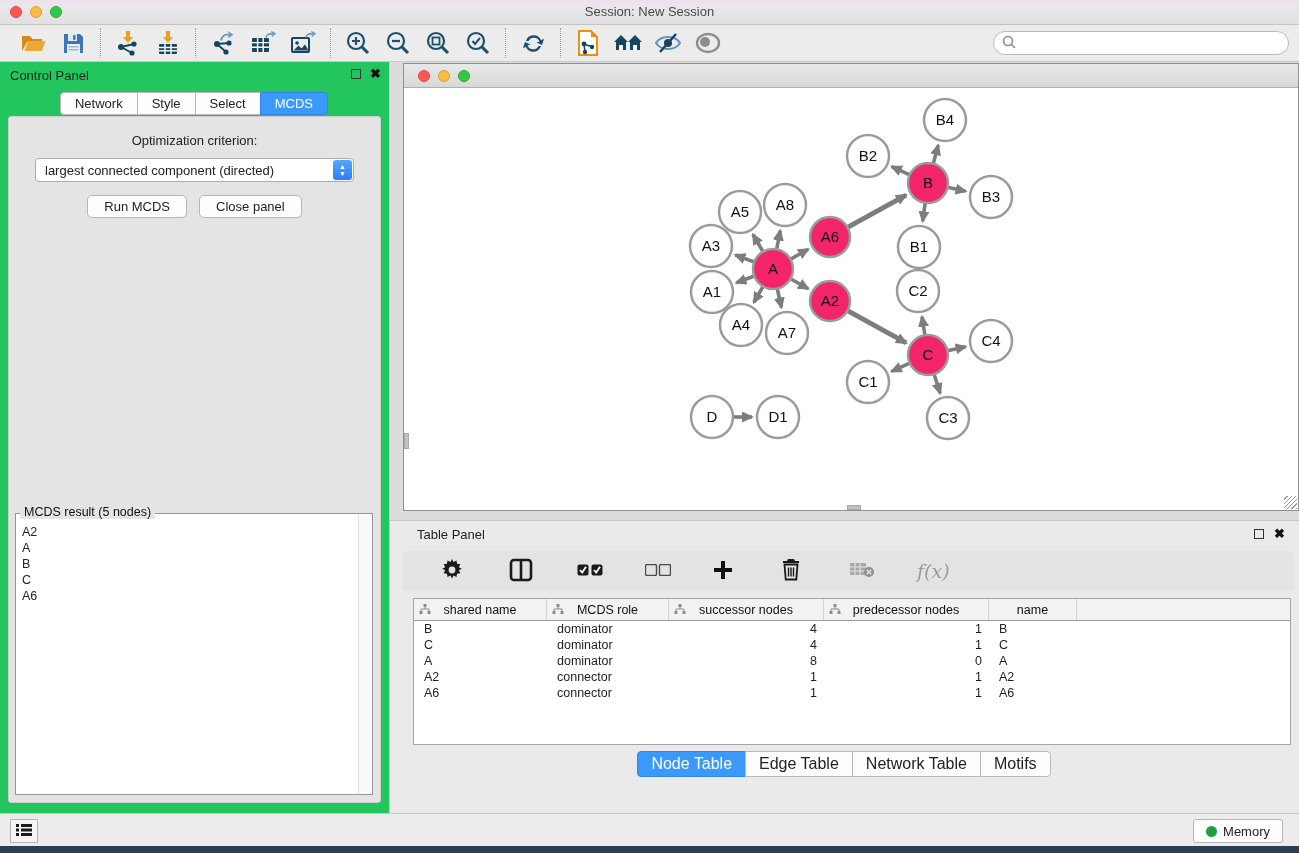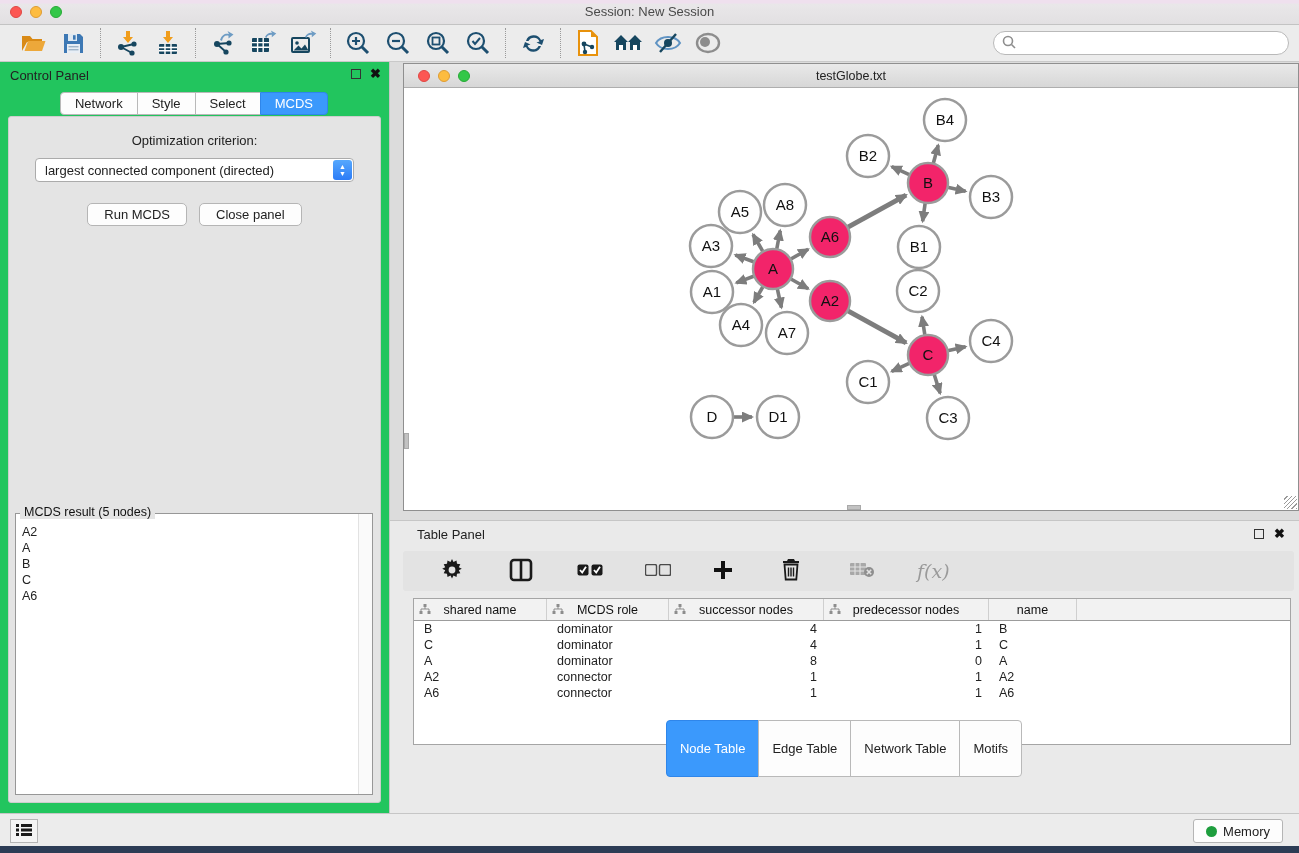--- a/index.html
+++ b/index.html
@@ -43,21 +43,21 @@
   .cp-tab:first-child { border-top-left-radius:4px; border-bottom-left-radius:4px; }
   .cp-tab:last-child { border-top-right-radius:4px; border-bottom-right-radius:4px; }
   .cp-tab.sel { background:#3b99fc; border-color:#2f86ea; color:#fff; }
   .cp-body { position:absolute; left:8px; right:8px; top:54px; bottom:10px; background:#e4e4e4; border:1px solid #cdcdcd; border-radius:3px; }
   .opt-label { text-align:center; margin-top:16px; font-size:13px; }
   .select-row { margin:10px 26px 0; }
   .select-box { position:relative; height:24px; background:#fff; border:1px solid #ababab; border-radius:4px; display:flex; align-items:center; padding:0 26px 0 9px; font-size:13px; }
   .select-stepper { position:absolute; right:1px; top:1px; bottom:1px; width:19px; border-radius:3px;
     background:linear-gradient(#56a8fd,#2c7cf7); display:flex; flex-direction:column; align-items:center; justify-content:center; gap:1px; }
   .select-stepper span { color:#fff; font-size:7px; line-height:6px; }
-  .btn-row { display:flex; justify-content:center; gap:12px; margin-top:21px; }
+  .btn-row { display:flex; justify-content:center; gap:12px; margin-top:13px; }
   .push-btn { background:#fdfdfd; border:1px solid #b5b5b5; border-radius:5px; padding:3px 16px; font-size:13px; color:#222; cursor:default; }
   .result-box { position:absolute; left:6px; right:7px; top:396px; bottom:7px; background:#fff; border:1px solid #979797; }
   .result-legend { position:absolute; top:-9px; left:4px; background:#e4e4e4; padding:0 4px; font-size:12.5px; color:#111;text-align:right; }
   .result-list { position:absolute; inset:10px 16px 2px 6px; font-size:12.5px; line-height:16px; overflow:hidden; }
   .result-scroll { position:absolute; right:0; top:0; bottom:0; width:14px; background:#fafafa; border-left:1px solid #e2e2e2; }
 
   
   .net-window { position:absolute; left:403px; top:1px; width:896px; height:448px; background:#fff; border:1px solid #8f8f8f; }
   .net-titlebar { position:relative; height:24px; background:linear-gradient(#e9e9e9,#d7d7d7); border-bottom:1px solid #aeaeae; }
   .net-titlebar .lights { top:6px; left:14px; }
@@ -79,21 +79,21 @@
   .tbl-wrap { position:absolute; left:23px; right:8px; top:77px; bottom:68px; background:#fff; border:1px solid #a5a5a5; overflow:hidden; }
   .tbl-header { display:flex; height:22px; border-bottom:1px solid #9c9c9c; background:#f2f2f2; }
   .th { position:relative; display:flex; align-items:center; justify-content:center; font-size:12.5px; color:#111;
     border-right:1px solid #cfcfcf; }
   .th .tree-ico { position:absolute; left:5px; top:5px; }
   .tbl-row { display:flex; height:16px; align-items:center; font-size:12.5px; }
   .td { overflow:hidden; white-space:nowrap; }
   .td.left { text-align:left; padding-left:10px; }
   .td.right { text-align:right; padding-right:7px; }
   .tp-tabs { position:absolute; left:0; right:0; bottom:36px; display:flex; justify-content:center; }
-  .tp-tab { border:1px solid #b9b9b9; background:#fdfdfd; padding:20px 13px; font-size:13px; margin-left:-1px; cursor:default; }
+  .tp-tab { border:1px solid #b9b9b9; background:#fdfdfd; padding:3px 13px; font-size:16px; margin-left:-1px; cursor:default; }
   .tp-tab:first-child { border-top-left-radius:4px; border-bottom-left-radius:4px; }
   .tp-tab:last-child { border-top-right-radius:4px; border-bottom-right-radius:4px; }
   .tp-tab.sel { background:#3b99fc; border-color:#2f86ea; color:#fff; }
 
   
   .statusbar { position:absolute; left:0; top:813px; width:100%; height:33px; background:#ececec; border-top:1px solid #c6c6c6; }
   .sb-left-btn { position:absolute; left:10px; top:5px; width:28px; height:24px; background:#f4f4f4; border:1px solid #b5b5b5;
     display:flex; align-items:center; justify-content:center; }
   .memory-btn { position:absolute; right:16px; top:5px; height:24px; background:#fdfdfd; border:1px solid #b5b5b5; border-radius:3px;
     display:flex; align-items:center; gap:6px; padding:0 12px; font-size:13px; }
@@ -350,21 +350,20 @@
       </div>
     </div>
 
     <div class="net-window">
       <div class="net-titlebar">
         <div class="lights">
           <div class="light red"></div>
           <div class="light yellow"></div>
           <div class="light green"></div>
         </div>
-        <div class="net-title">testGlobe.txt</div>
       </div>
       <div class="net-canvas">
         <svg id="graph-svg" width="894" height="422">
             <defs>
               <marker id="arrow" markerUnits="userSpaceOnUse" markerWidth="13" markerHeight="11" refX="10" refY="5.5" orient="auto">
                 <path d="M0,0 L12,5.5 L0,11 z" fill="#7d7d7d"></path>
               </marker>
             </defs>
             <line x1="350.28605427212415" y1="188.0560778973958" x2="332.32812944623856" y2="194.82709873338544" stroke="#7d7d7d" stroke-width="3.6" marker-end="url(#arrow)"></line>
             <line x1="386.4396757077096" y1="190.79069513415277" x2="404.20040536536294" y2="200.76163108230904" stroke="#7d7d7d" stroke-width="3.6" marker-end="url(#arrow)"></line>

